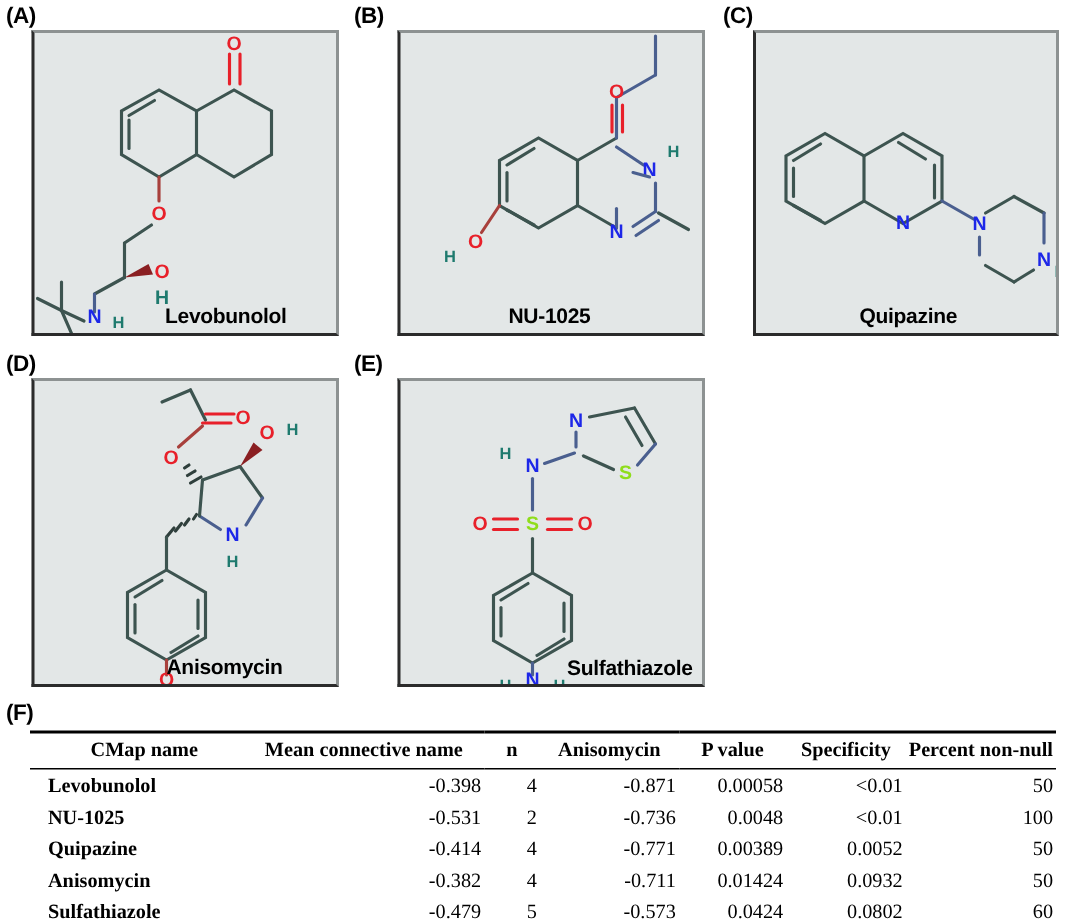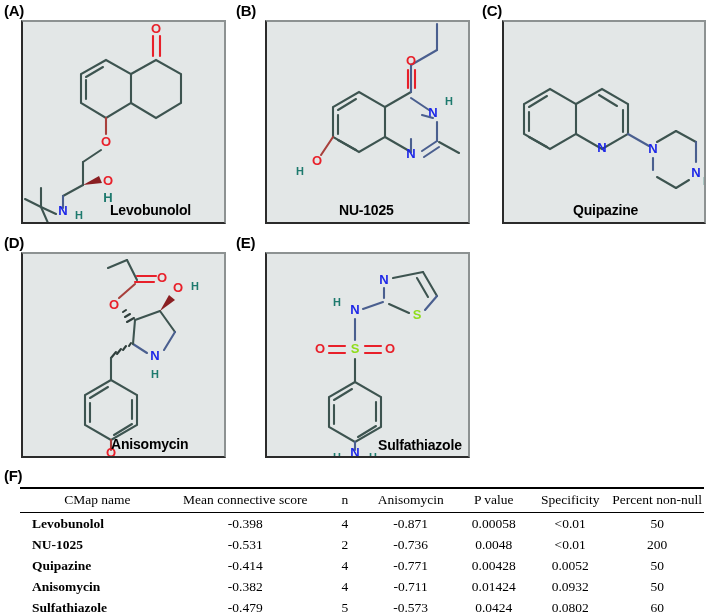--- a/index.html
+++ b/index.html
@@ -36,26 +36,26 @@
   .bond-n{stroke:#4a5f8f;stroke-width:2.1;fill:none;stroke-linecap:round;}
   .bond-o{stroke:#a8403c;stroke-width:2.1;fill:none;stroke-linecap:round;}
   .bond-r{stroke:#e8202a;stroke-width:2.1;fill:none;stroke-linecap:round;}
   .wedge{fill:#8a1f22;stroke:none;}
 
   
   #table-wrap{position:absolute;left:20px;top:487px;width:684px;}
   table{border-collapse:collapse;width:100%;
     font-family:"Liberation Serif", serif;font-size:13.5px;color:#000;}
   thead th{
-    font-weight:normal;padding:3px 2px 4px 2px;text-align:center;
+    font-weight:bold;padding:3px 2px 4px 2px;text-align:center;
     border-top:2.2px solid #000;border-bottom:1.4px solid #000;
     white-space:nowrap;
     margin-top:24px;
   }
-  tbody td{padding:2.5px 2px;text-align:center;}
+  tbody td{padding:2.5px 2px;text-align:right;}
   tbody td.name-cell{text-align:left;font-weight:bold;padding-left:12px;}
   tbody tr:last-child td{border-bottom:2.2px solid #000;padding-bottom:4px;}
   .hdr-name{padding-left:12px;}
 </style>
 </head>
 <body>
 
 <div class="panel-label" style="left:4px;top:2px;">(A)</div>
 <div class="struct-box" style="left:21px;top:20px;width:205px;height:204px;">
   <svg width="205" height="204" viewBox="0 0 205 204">
@@ -258,21 +258,21 @@
   </svg>
 </div>
 <div class="cmp-name" style="left:378px;top:437px;">Sulfathiazole</div>
 
 <div class="panel-label" style="left:4px;top:467px;">(F)</div>
 <div id="table-wrap">
   <table>
     <thead>
       <tr>
         <th class="hdr-name" style="width:22%;text-align:center;">CMap name</th>
-        <th style="width:24%;">Mean connective score</th>
+        <th style="width:24%;">Mean connective name</th>
         <th style="width:6%;">n</th>
         <th style="width:14%;">Anisomycin</th>
         <th style="width:11%;">P value</th>
         <th style="width:12%;">Specificity</th>
         <th style="width:18%;">Percent non-null</th>
       </tr>
     </thead>
     <tbody>
       <tr>
         <td class="name-cell">Levobunolol</td>
@@ -283,28 +283,28 @@
         <td>&lt;0.01</td>
         <td>50</td>
       </tr>
       <tr>
         <td class="name-cell">NU-1025</td>
         <td>-0.531</td>
         <td>2</td>
         <td>-0.736</td>
         <td>0.0048</td>
         <td>&lt;0.01</td>
-        <td>200</td>
+        <td>100</td>
       </tr>
       <tr>
         <td class="name-cell">Quipazine</td>
         <td>-0.414</td>
         <td>4</td>
         <td>-0.771</td>
-        <td>0.00428</td>
+        <td>0.00389</td>
         <td>0.0052</td>
         <td>50</td>
       </tr>
       <tr>
         <td class="name-cell">Anisomycin</td>
         <td>-0.382</td>
         <td>4</td>
         <td>-0.711</td>
         <td>0.01424</td>
         <td>0.0932</td>

